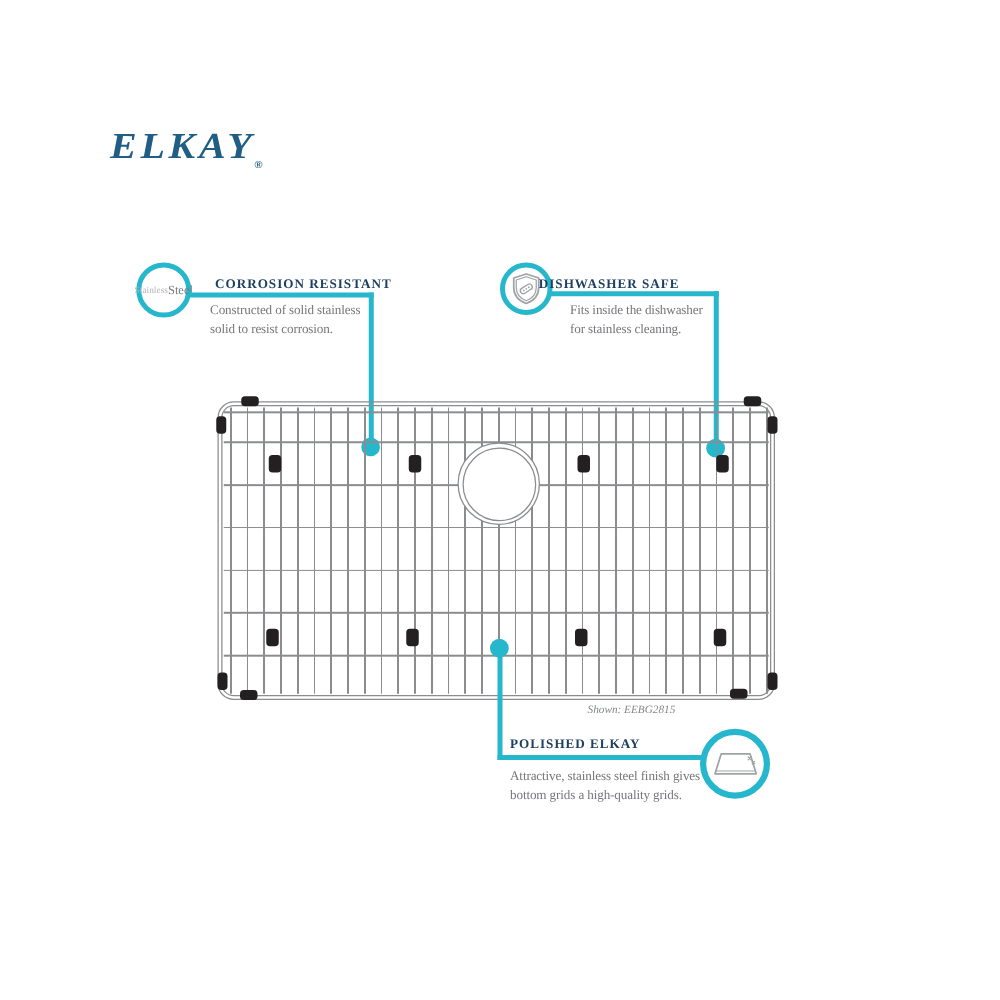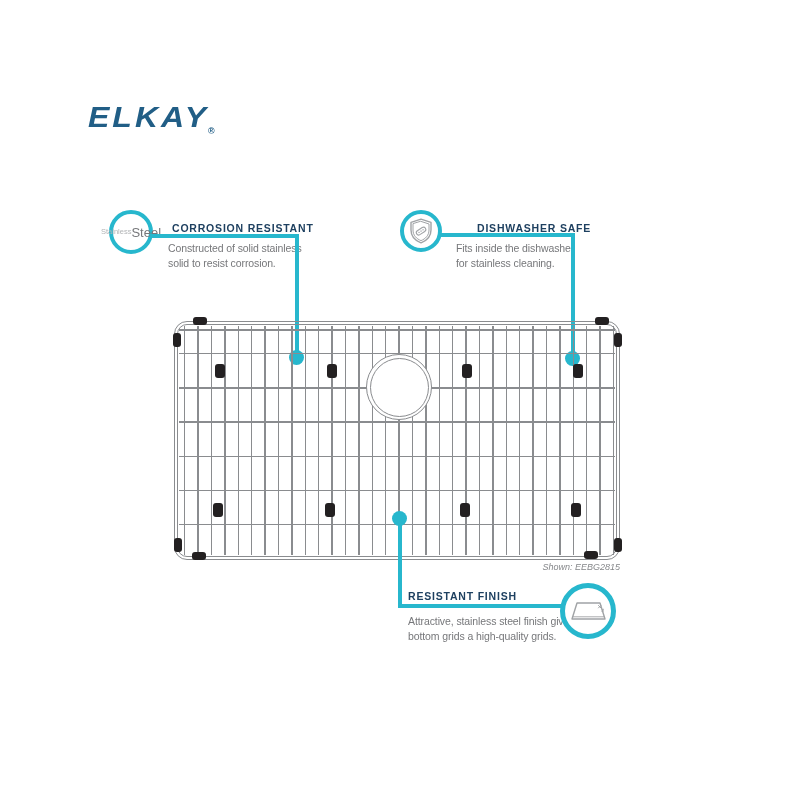--- a/index.html
+++ b/index.html
@@ -8,21 +8,21 @@
     --logo:#215e86;
     --body:#76777a;
     --wire:#8a8c8f;
     --hw:#232021;
     --lightgray:#b2b4b6;
   }
   *{margin:0;padding:0;box-sizing:border-box;}
   html,body{background:#fff;}
   .stage{
     position:relative;width:800px;height:672px;background:#ffffff;overflow:hidden;
-    font-family:Liberation Sans, sans-serif;
+    font-family:Liberation Serif, serif;
     padding-left:36px;
   }
   .abs{position:absolute;}
   
   .logo{
     left:88px;top:100px;
     font-size:32px;font-weight:bold;font-style:italic;
     letter-spacing:3px;color:var(--logo);
     transform:scaleY(.92);transform-origin:left top;
   }
@@ -32,21 +32,21 @@
     font-size:10.5px;font-weight:bold;color:var(--title);
     letter-spacing:.8px;white-space:nowrap;
   }
   .co-desc{font-size:10.5px;color:var(--body);line-height:15px;letter-spacing:-.1px;}
   .tline{background:var(--accent);}
   .dot{width:15px;height:15px;border-radius:50%;background:var(--accent);}
   .ring{border-radius:50%;border:4px solid var(--accent);background:#fff;display:flex;align-items:center;justify-content:center;}
   
   .badge{left:109px;top:210px;width:44px;height:44px;flex-direction:row;}
   .badge .s1{font-size:7.5px;color:var(--lightgray);line-height:8px;}
-  .badge .s2{font-size:13px;color:var(--body);line-height:13px;}
+  .badge .s2{font-size:10px;color:var(--body);line-height:13px;}
   
   .frame{
     left:174px;top:321px;width:446px;height:239px;
     border:1.5px solid var(--wire);border-radius:13px;
   }
   .frame-inner{
     position:absolute;left:2px;top:2px;right:2px;bottom:2px;
     border:1px solid var(--wire);border-radius:10px;
   }
   .wires{
@@ -58,21 +58,21 @@
   }
   .drain{
     left:366px;top:354px;width:66px;height:66px;border-radius:50%;
     background:#fff;border:1.5px solid var(--wire);
   }
   .drain-inner{position:absolute;left:2.5px;top:2.5px;right:2.5px;bottom:2.5px;border:1px solid var(--wire);border-radius:50%;}
   .clip{width:10px;height:14px;background:var(--hw);border-radius:3px;}
   .bump-h{width:14px;height:8px;background:var(--hw);border-radius:3px;}
   .bump-v{width:8px;height:14px;background:var(--hw);border-radius:3px;}
   .shown{
-    left:470px;top:562px;width:150px;text-align:right;
+    left:470px;top:562px;width:150px;text-align:left;
     font-size:9px;font-style:italic;color:#85878a;
   }
   .icon-gray{stroke:#a0a3a6;fill:none;stroke-width:1.4;stroke-linejoin:round;stroke-linecap:round;}
 </style>
 </head>
 <body>
 
 <div class="stage">
 
   <div class="abs logo">
@@ -98,21 +98,21 @@
       <path class="icon-gray" d="M12 1.2 L22 4.4 V12 C22 18.6 17.4 22.8 12 24.8 C6.6 22.8 2 18.6 2 12 V4.4 Z"></path>
       <path class="icon-gray" style="stroke-width:1;" d="M12 3.4 L20 6 V12 C20 17.4 16.4 20.9 12 22.6 C7.6 20.9 4 17.4 4 12 V6 Z"></path>
       <g transform="rotate(-33 12 13)">
         <rect class="icon-gray" style="stroke-width:1.1;" x="6.8" y="10.8" width="10.4" height="4.6" rx="2.3"></rect>
         <circle cx="9.6" cy="13.1" r="0.7" fill="#a0a3a6" stroke="none"></circle>
         <circle cx="12" cy="13.1" r="0.7" fill="#a0a3a6" stroke="none"></circle>
         <circle cx="14.4" cy="13.1" r="0.7" fill="#a0a3a6" stroke="none"></circle>
       </g>
     </svg>
   </div>
-  <div class="abs co-title" style="left:477px;top:222px;">DISHWASHER SAFE</div>
+  <div class="abs co-title" style="left:431px;top:222px;">DISHWASHER SAFE</div>
   <div class="abs co-desc" style="left:456px;top:241px;">
     <div>Fits inside the dishwasher</div>
     <div>for stainless cleaning.</div>
   </div>
   <div class="abs tline" style="left:440px;top:233px;width:135px;height:4px;"></div>
   <div class="abs tline" style="left:571px;top:233px;width:4px;height:123px;"></div>
   <div class="abs dot" style="left:565px;top:351px;"></div>
 
   <div class="abs frame">
     <div class="frame-inner"></div>
@@ -138,21 +138,21 @@
   <div class="abs bump-v" style="left:173px;top:333px;"></div>
   <div class="abs bump-v" style="left:614px;top:333px;"></div>
   <div class="abs bump-v" style="left:174px;top:538px;"></div>
   <div class="abs bump-v" style="left:614px;top:538px;"></div>
 
   <div class="abs shown">Shown: EEBG2815</div>
 
   <div class="abs dot" style="left:392px;top:511px;"></div>
   <div class="abs tline" style="left:398px;top:523px;width:4px;height:85px;"></div>
   <div class="abs tline" style="left:398px;top:604px;width:165px;height:4px;"></div>
-  <div class="abs co-title" style="left:408px;top:590px;">RESISTANT FINISH</div>
+  <div class="abs co-title" style="left:408px;top:590px;">POLISHED ELKAY</div>
   <div class="abs co-desc" style="left:408px;top:614px;">
     <div>Attractive, stainless steel finish gives</div>
     <div>bottom grids a high-quality grids.</div>
   </div>
   <div class="abs ring" style="left:560px;top:583px;width:56px;height:56px;border-width:5px;">
     <svg width="42" height="30" viewBox="0 0 42 30">
       <polygon class="icon-gray" points="10,7 33,7 38,23 5,23"></polygon>
       <line class="icon-gray" style="stroke-width:.9;" x1="5.8" y1="20.8" x2="37.2" y2="20.8"></line>
       <g>
         <path class="icon-gray" style="stroke-width:1;" d="M31.5 9.5 l2.4 2.4 M33.9 9.5 l-2.4 2.4"></path>

